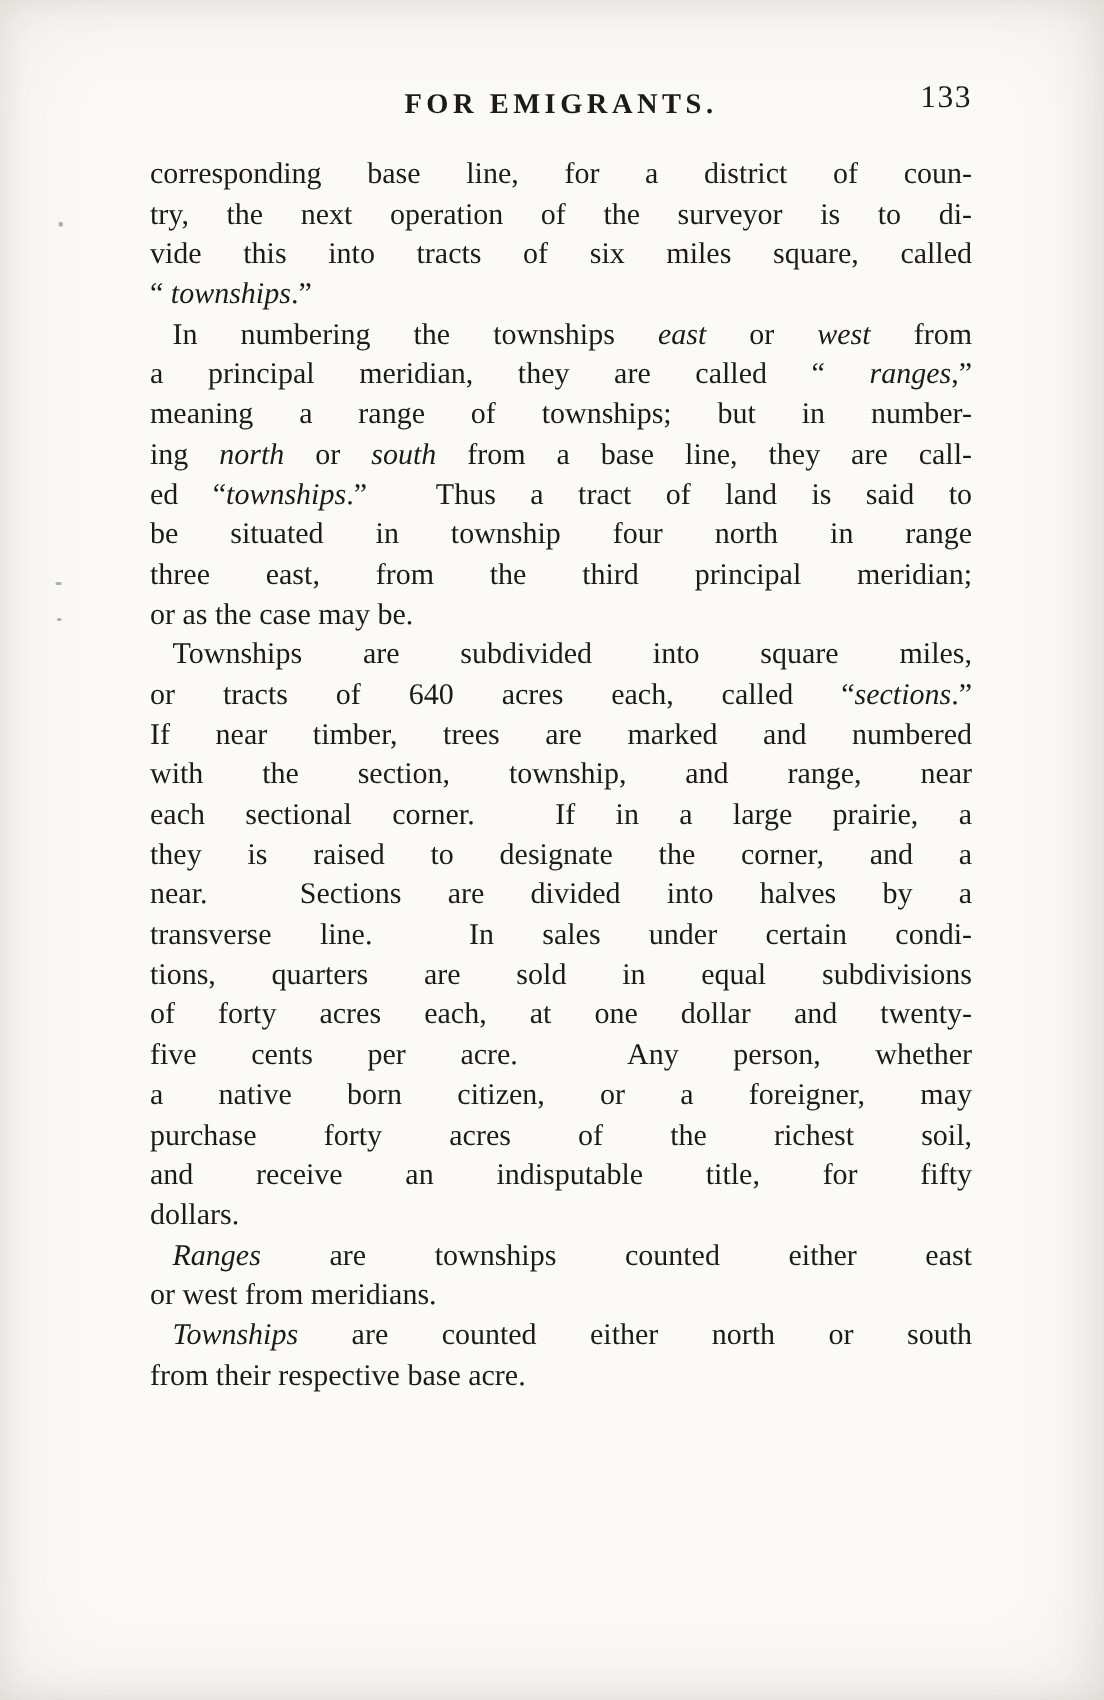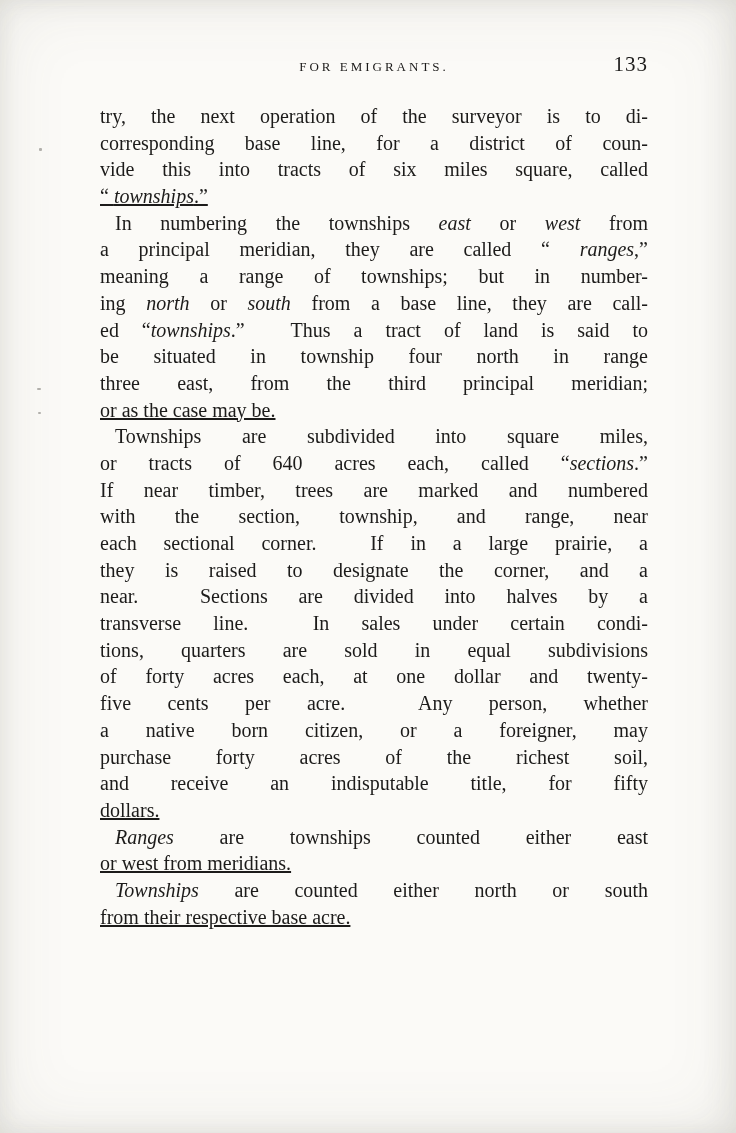--- a/index.html
+++ b/index.html
@@ -29,22 +29,22 @@
     left: 100px;
     width: 548px;
     top: 52px;
     height: 30px;
   }
   .running-title {
     position: absolute;
     left: 50%;
     transform: translateX(-50%);
     top: 7px;
-    font-size: 13px;
-    font-weight: normal;
+    font-size: 19px;
+    font-weight: bold;
     letter-spacing: 3px;
     white-space: nowrap;
   }
   .page-number {
     position: absolute;
     right: 0;
     top: 0;
     font-size: 21px;
     letter-spacing: 1px;
     margin-left: 20px;
@@ -61,21 +61,20 @@
     margin: 0;
   }
   .line {
     height: 26.7px;
     text-align: justify;
     text-align-last: justify;
     white-space: normal;
   }
   .line.last {
     text-align-last: left;
-    text-decoration: underline;
   }
   .line.first-indent {
     text-indent: 15px;
   }
   .italic {
     font-style: italic;
   }
   .scan-speck {
     position: absolute;
     background: rgba(90, 88, 84, 0.45);
@@ -89,22 +88,22 @@
 <body>
 
 <div class="page">
   <div class="header">
     <span class="running-title">FOR EMIGRANTS.</span>
     <span class="page-number">133</span>
   </div>
 
   <div class="text-block">
       <div class="paragraph">
+        <div class="line"><span>corresponding base line, for a district of coun-</span></div>
         <div class="line"><span>try, the next operation of the surveyor is to di-</span></div>
-        <div class="line"><span>corresponding base line, for a district of coun-</span></div>
         <div class="line"><span>vide this into tracts of six miles square, called</span></div>
         <div class="line last"><span>“ </span><span class="italic">townships</span><span>.”</span></div>
       </div>
       <div class="paragraph">
         <div class="line first-indent"><span>In numbering the townships </span><span class="italic">east</span><span> or </span><span class="italic">west</span><span> from</span></div>
         <div class="line"><span>a principal meridian, they are called “ </span><span class="italic">ranges</span><span>,”</span></div>
         <div class="line"><span>meaning a range of townships; but in number-</span></div>
         <div class="line"><span>ing </span><span class="italic">north</span><span> or </span><span class="italic">south</span><span> from a base line, they are call-</span></div>
         <div class="line"><span>ed “</span><span class="italic">townships</span><span>.” &nbsp;Thus a tract of land is said to</span></div>
         <div class="line"><span>be situated in township four north in range</span></div>

